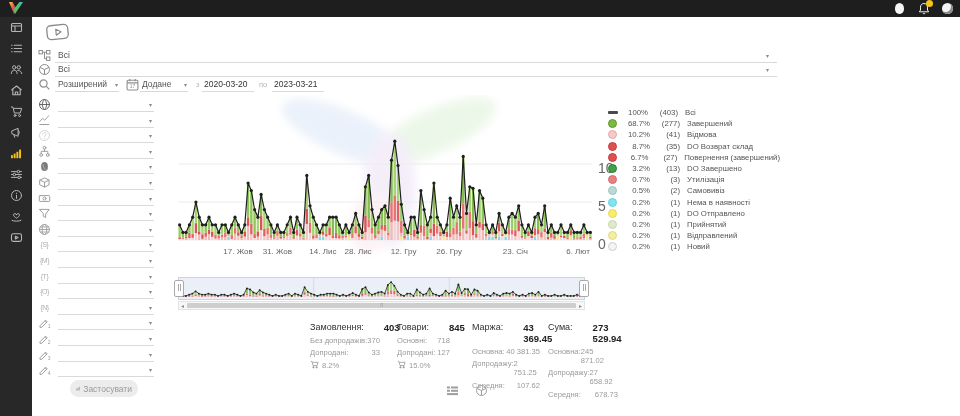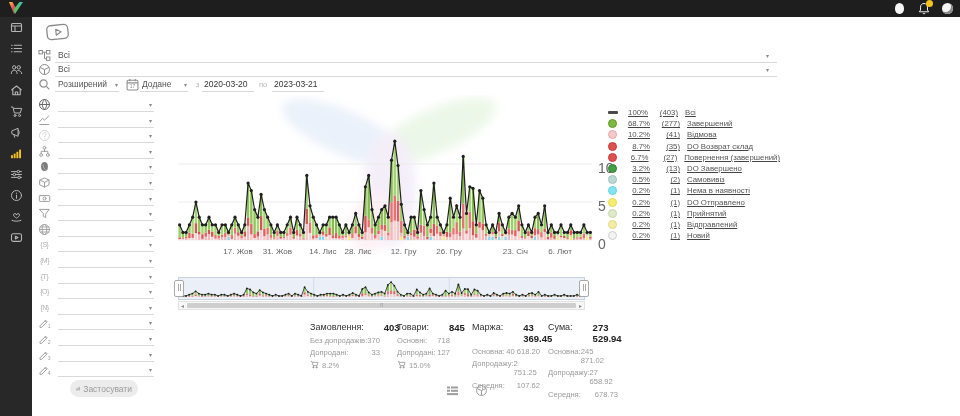--- a/index.html
+++ b/index.html
@@ -30,21 +30,21 @@
   .tf-underline{position:absolute;border-bottom:1px solid #d9d9d9;height:13px;cursor:pointer;}
   .tf-text{position:absolute;font-size:8.5px;color:#555;}
   .tf-chev{position:absolute;font-size:6px;color:#8a8a8a;}
   .tf-dim{position:absolute;font-size:7.5px;color:#b5b5b5;}
   
   .watermark{position:absolute;left:240px;top:95px;pointer-events:none;}
   .chart-svg{position:absolute;left:178px;top:100px;}
   .ylab{position:absolute;font-size:14px;color:#666;}
   .xlab{position:absolute;top:247px;font-size:8px;color:#666;transform:translateX(-50%);white-space:nowrap;}
   
-  .legend{position:absolute;left:608px;top:107px;width:172px;text-decoration:underline;}
+  .legend{position:absolute;left:608px;top:107px;width:172px;}
   .lg-row{display:flex;align-items:center;height:11.2px;cursor:pointer;}
   .lg-dot{width:7px;height:7px;border-radius:50%;flex:0 0 7px;}
   .lg-dash{width:10px;height:2.5px;border-radius:1px;flex:0 0 10px;margin-right:-3px;}
   .lg-pct{width:33px;text-align:right;font-size:7.8px;color:#555;}
   .lg-cnt{width:30px;text-align:right;font-size:7.8px;color:#555;}
   .lg-lbl{margin-left:7px;font-size:7.8px;color:#555;white-space:nowrap;}
   
   .nav-svg{position:absolute;left:178px;top:277px;}
   .nav-handle{position:absolute;top:280px;width:8px;height:15px;background:#fff;border:1px solid #aaa;border-radius:2px;cursor:ew-resize;}
   .nav-handle::after{content:"";position:absolute;left:2.5px;top:3px;width:1px;height:7px;background:#aaa;box-shadow:2px 0 0 #aaa;}
@@ -1052,21 +1052,21 @@
       <span class="ylab" style="left: 598px; top: 160px;">10</span>
     </div>
   <div id="xLabels">
       <span class="xlab" style="left: 238.03px;">17. Жов</span>
       <span class="xlab" style="left: 277.36px;">31. Жов</span>
       <span class="xlab" style="left: 322.9px;">14. Лис</span>
       <span class="xlab" style="left: 358.09px;">28. Лис</span>
       <span class="xlab" style="left: 403.63px;">12. Гру</span>
       <span class="xlab" style="left: 449.17px;">26. Гру</span>
       <span class="xlab" style="left: 515.41px;">23. Січ</span>
-      <span class="xlab" style="left: 560px;">6. Лют</span>
+      <span class="xlab" style="left: 578px;">6. Лют</span>
     </div>
 
   <div class="legend" id="legend">
       <div class="lg-row">
         <span class="lg-dash" style="background:#4a4a4a"></span>
         <span class="lg-pct">100%</span>
         <span class="lg-cnt">(403)</span>
         <span class="lg-lbl">Всі</span>
       </div>
       <div class="lg-row">
@@ -1091,20 +1091,26 @@
         <span class="lg-dot" style="background:#e04f4f;border:1px solid #c53c3c"></span>
         <span class="lg-pct">6.7%</span>
         <span class="lg-cnt">(27)</span>
         <span class="lg-lbl">Повернення (завершений)</span>
       </div>
       <div class="lg-row">
         <span class="lg-dot" style="background:#43a047;border:1px solid #2e7d32"></span>
         <span class="lg-pct">3.2%</span>
         <span class="lg-cnt">(13)</span>
         <span class="lg-lbl">DO Завершено</span>
+      </div>
+      <div class="lg-row">
+        <span class="lg-dot" style="background:#e98080;border:1px solid #d96a6a"></span>
+        <span class="lg-pct">0.7%</span>
+        <span class="lg-cnt">(3)</span>
+        <span class="lg-lbl">Утилізація</span>
       </div>
       <div class="lg-row">
         <span class="lg-dot" style="background:#bcdad5;border:1px solid #9cc4bd"></span>
         <span class="lg-pct">0.5%</span>
         <span class="lg-cnt">(2)</span>
         <span class="lg-lbl">Самовивіз</span>
       </div>
       <div class="lg-row">
         <span class="lg-dot" style="background:#82e4f0;border:1px solid #5fd3e2"></span>
         <span class="lg-pct">0.2%</span>
@@ -1726,21 +1732,21 @@
           <span>15.0%</span>
         </div>
       </div>
       <div class="stat-col" style="left: 472px; width: 68px;">
         <div class="stat-head">
           <span class="stat-title">Маржа:</span>
           <span class="stat-value">43 369.45</span>
         </div>
         <div class="stat-row">
           <span>Основна:</span>
-          <span>40 618.20</span>
+          <span>40 381.35</span>
         </div>
         <div class="stat-row">
           <span>Допродажу:</span>
           <span>2 751.25</span>
         </div>
         <div class="stat-row">
           <span>Середня:</span>
           <span>107.62</span>
         </div>
       </div>

